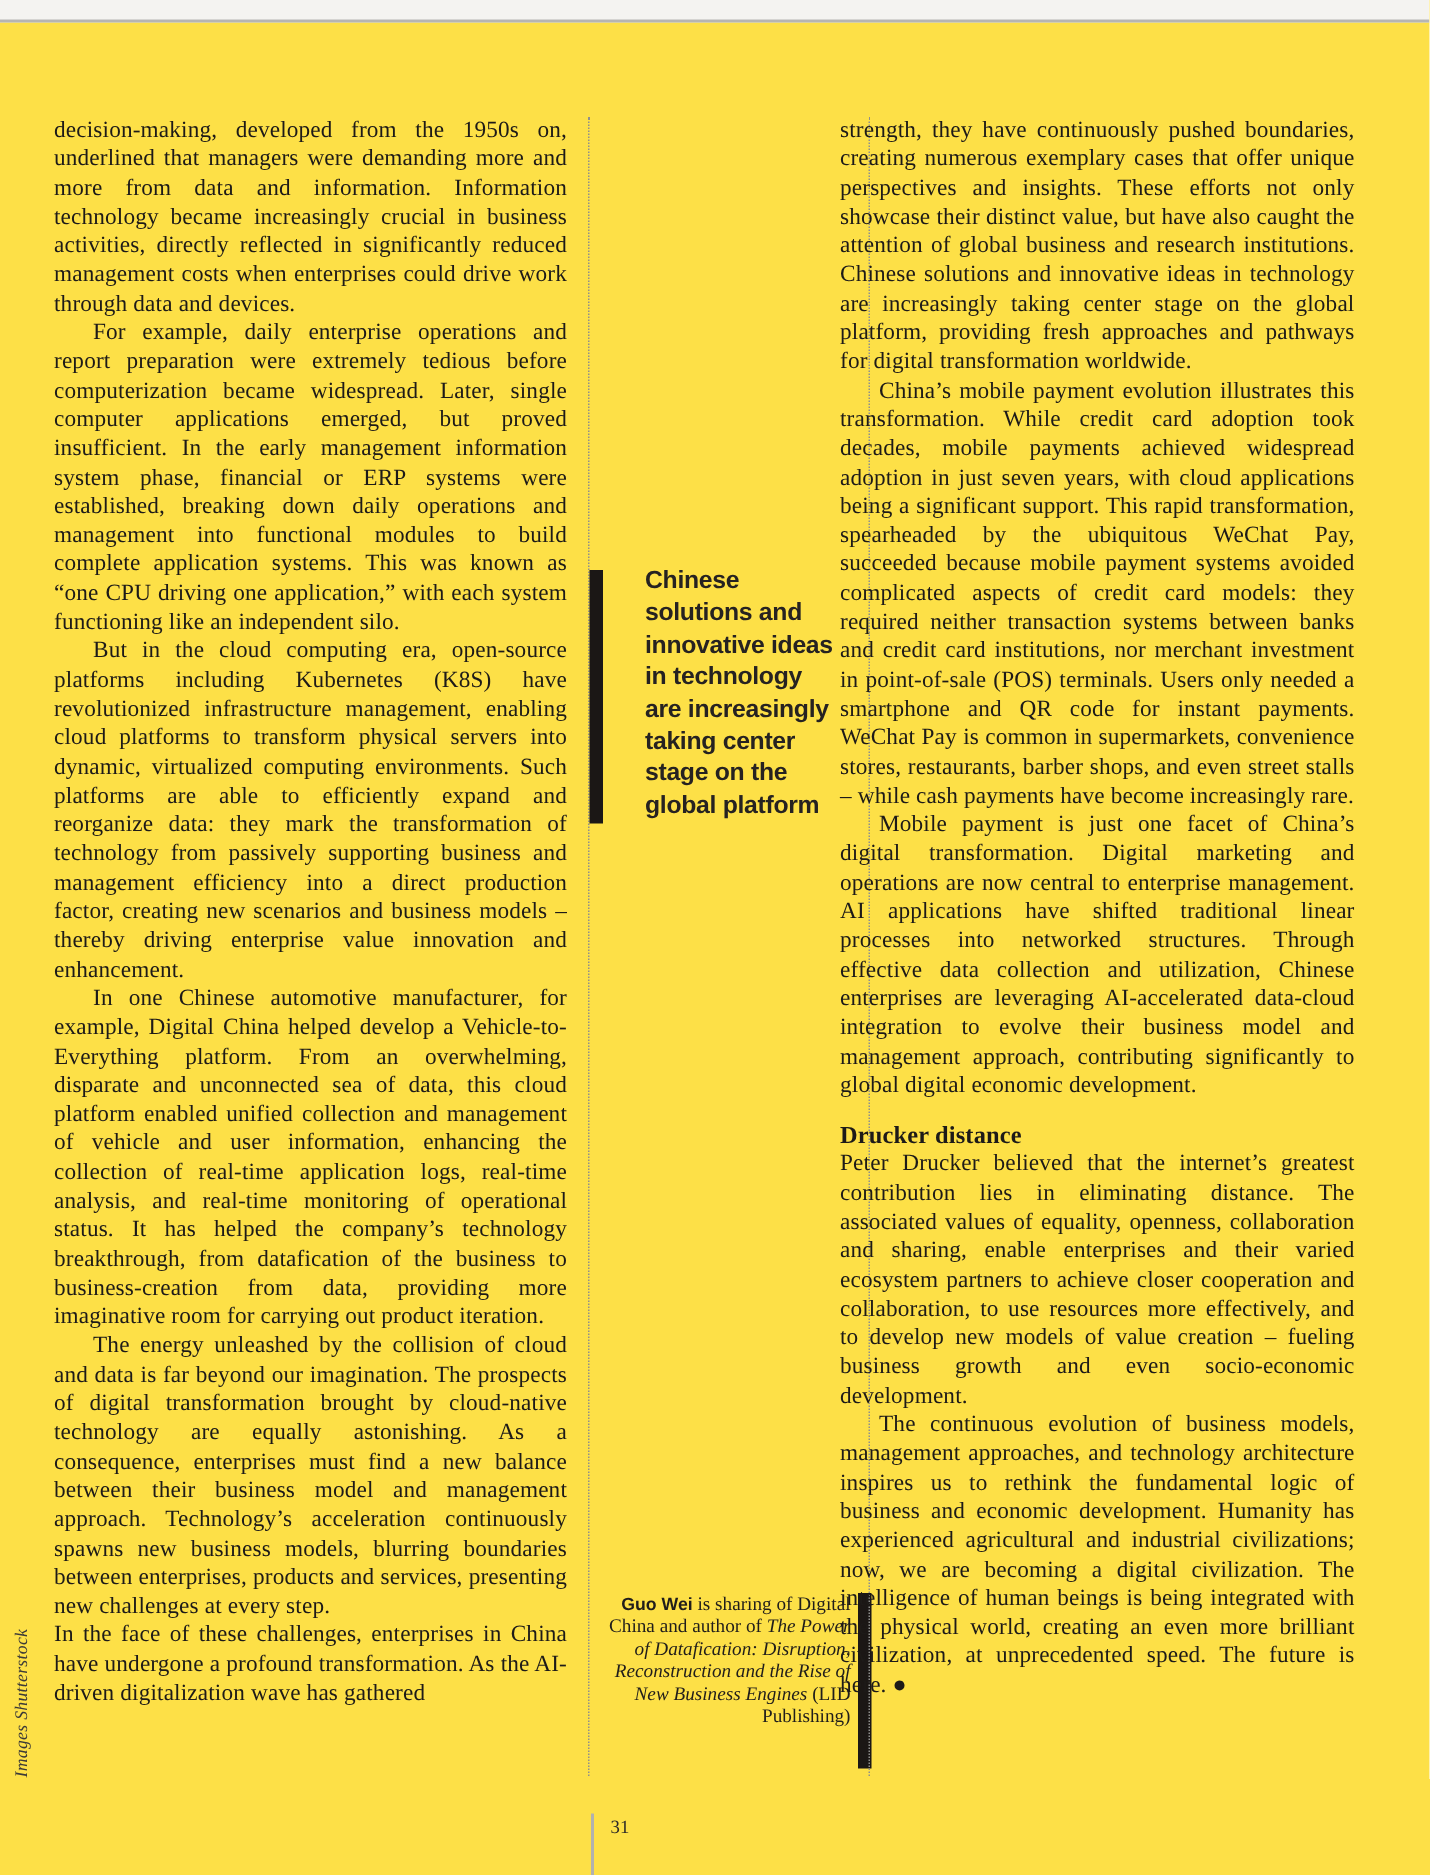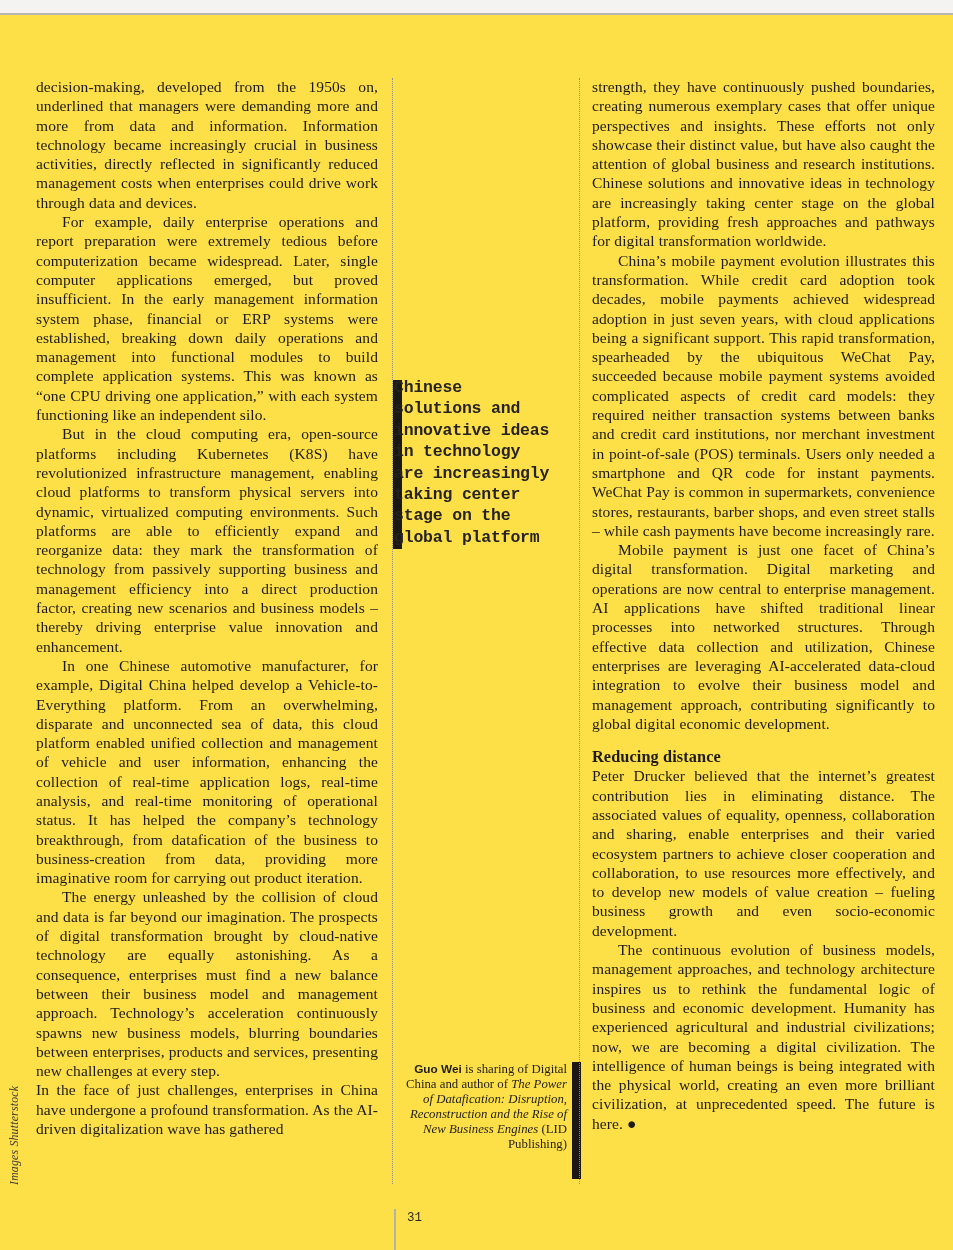--- a/index.html
+++ b/index.html
@@ -23,21 +23,21 @@
   
   .text-col {
     position: absolute;
     top: 77px;
     text-align: justify;
     font-size: 15.5px;
     line-height: 19.3px;
     letter-spacing: 0.1px;
   }
   #left-col  { left: 36px;  width: 342px; }
-  #right-col { left: 592px; width: 343px; }
+  #right-col { left: 560px; width: 343px; }
   .col-para { margin: 0; }
   .col-para.indent { text-indent: 26px; }
   .col-heading {
     margin: 14px 0 0 0;
     font-size: 16.3px;
     line-height: 19.3px;
     font-weight: bold;
     text-align: left;
   }
   
@@ -51,23 +51,23 @@
   #rule-left  { left: 392px; }
   #rule-right { left: 579px; }
   
   #quote-bar {
     position: absolute;
     left: 393px; top: 380px;
     width: 9px; height: 169px;
   }
   #quote-text {
     position: absolute;
-    left: 394px; top: 377px;
+    left: 430px; top: 377px;
     width: 160px;
-    font-family: Liberation Mono, monospace;
+    font-family: Liberation Sans, sans-serif;
     font-weight: bold;
     font-size: 16.5px;
     line-height: 21.4px;
     color: #262221;
     white-space: pre-line;
     letter-spacing: -0.2px;
   }
   
   #bio-text {
     position: absolute;
@@ -105,39 +105,39 @@
   
   #footer-rule {
     position: absolute;
     left: 394px; top: 1209px;
     width: 2px; height: 41px;
     background: #b2b1af;
   }
   #page-number {
     position: absolute;
     left: 407px; top: 1211px;
-    font-family: Liberation Mono, monospace;
+    font-family: Liberation Serif, serif;
     font-size: 12.5px;
     color: #2c2a28;
   }
 </style>
 </head>
 <body>
 
 <div id="page">
 
   <div class="top-edge"></div>
 
   <div id="left-col" class="text-col">
       <p class="col-para">decision-making, developed from the 1950s on, underlined that managers were demanding more and more from data and information. Information technology became increasingly crucial in business activities, directly reflected in significantly reduced management costs when enterprises could drive work through data and devices.</p>
       <p class="col-para indent">For example, daily enterprise operations and report preparation were extremely tedious before computerization became widespread. Later, single computer applications emerged, but proved insufficient. In the early management information system phase, financial or ERP systems were established, breaking down daily operations and management into functional modules to build complete application systems. This was known as “one CPU driving one application,” with each system functioning like an independent silo.</p>
       <p class="col-para indent">But in the cloud computing era, open-source platforms including Kubernetes (K8S) have revolutionized infrastructure management, enabling cloud platforms to transform physical servers into dynamic, virtualized computing environments. Such platforms are able to efficiently expand and reorganize data: they mark the transformation of technology from passively supporting business and management efficiency into a direct production factor, creating new scenarios and business models – thereby driving enterprise value innovation and enhancement.</p>
       <p class="col-para indent">In one Chinese automotive manufacturer, for example, Digital China helped develop a Vehicle-to-Everything platform. From an overwhelming, disparate and unconnected sea of data, this cloud platform enabled unified collection and management of vehicle and user information, enhancing the collection of real-time application logs, real-time analysis, and real-time monitoring of operational status. It has helped the company’s technology breakthrough, from datafication of the business to business-creation from data, providing more imaginative room for carrying out product iteration.</p>
       <p class="col-para indent">The energy unleashed by the collision of cloud and data is far beyond our imagination. The prospects of digital transformation brought by cloud-native technology are equally astonishing. As a consequence, enterprises must find a new balance between their business model and management approach. Technology’s acceleration continuously spawns new business models, blurring boundaries between enterprises, products and services, presenting new challenges at every step.</p>
-      <p class="col-para">In the face of just challenges, enterprises in China have undergone a profound transformation. As the AI-driven digitalization wave has gathered</p>
+      <p class="col-para">In the face of these challenges, enterprises in China have undergone a profound transformation. As the AI-driven digitalization wave has gathered</p>
     </div>
 
   <div id="rule-left" class="dotted-rule"></div>
 
   <div id="quote-bar" style="background: rgb(27, 23, 21);"></div>
   <div id="quote-text">Chinese
 solutions and
 innovative ideas
 in technology
 are increasingly
@@ -147,21 +147,21 @@
 
   <div id="bio-text"><span class="bio-name">Guo Wei</span><span class="bio-plain"> is sharing of Digital China and author of </span><span class="bio-italic">The Power of Datafication: Disruption, Reconstruction and the Rise of New Business Engines</span><span class="bio-plain"> (LID Publishing)</span></div>
   <div id="bio-bar" style="background: rgb(27, 23, 21);"></div>
 
   <div id="rule-right" class="dotted-rule"></div>
 
   <div id="right-col" class="text-col">
       <p class="col-para">strength, they have continuously pushed boundaries, creating numerous exemplary cases that offer unique perspectives and insights. These efforts not only showcase their distinct value, but have also caught the attention of global business and research institutions. Chinese solutions and innovative ideas in technology are increasingly taking center stage on the global platform, providing fresh approaches and pathways for digital transformation worldwide.</p>
       <p class="col-para indent">China’s mobile payment evolution illustrates this transformation. While credit card adoption took decades, mobile payments achieved widespread adoption in just seven years, with cloud applications being a significant support. This rapid transformation, spearheaded by the ubiquitous WeChat Pay, succeeded because mobile payment systems avoided complicated aspects of credit card models: they required neither transaction systems between banks and credit card institutions, nor merchant investment in point-of-sale (POS) terminals. Users only needed a smartphone and QR code for instant payments. WeChat Pay is common in supermarkets, convenience stores, restaurants, barber shops, and even street stalls – while cash payments have become increasingly rare.</p>
       <p class="col-para indent">Mobile payment is just one facet of China’s digital transformation. Digital marketing and operations are now central to enterprise management. AI applications have shifted traditional linear processes into networked structures. Through effective data collection and utilization, Chinese enterprises are leveraging AI-accelerated data-cloud integration to evolve their business model and management approach, contributing significantly to global digital economic development.</p>
-      <h3 class="col-heading">Reducing distance</h3>
+      <h3 class="col-heading">Drucker distance</h3>
       <p class="col-para">Peter Drucker believed that the internet’s greatest contribution lies in eliminating distance. The associated values of equality, openness, collaboration and sharing, enable enterprises and their varied ecosystem partners to achieve closer cooperation and collaboration, to use resources more effectively, and to develop new models of value creation – fueling business growth and even socio-economic development.</p>
       <p class="col-para indent">The continuous evolution of business models, management approaches, and technology architecture inspires us to rethink the fundamental logic of business and economic development. Humanity has experienced agricultural and industrial civilizations; now, we are becoming a digital civilization. The intelligence of human beings is being integrated with the physical world, creating an even more brilliant civilization, at unprecedented speed. The future is here. ●</p>
     </div>
 
   <div id="photo-credit">Images Shutterstock</div>
 
   <div id="footer-rule"></div>
   <div id="page-number">31</div>
 
 </div>

